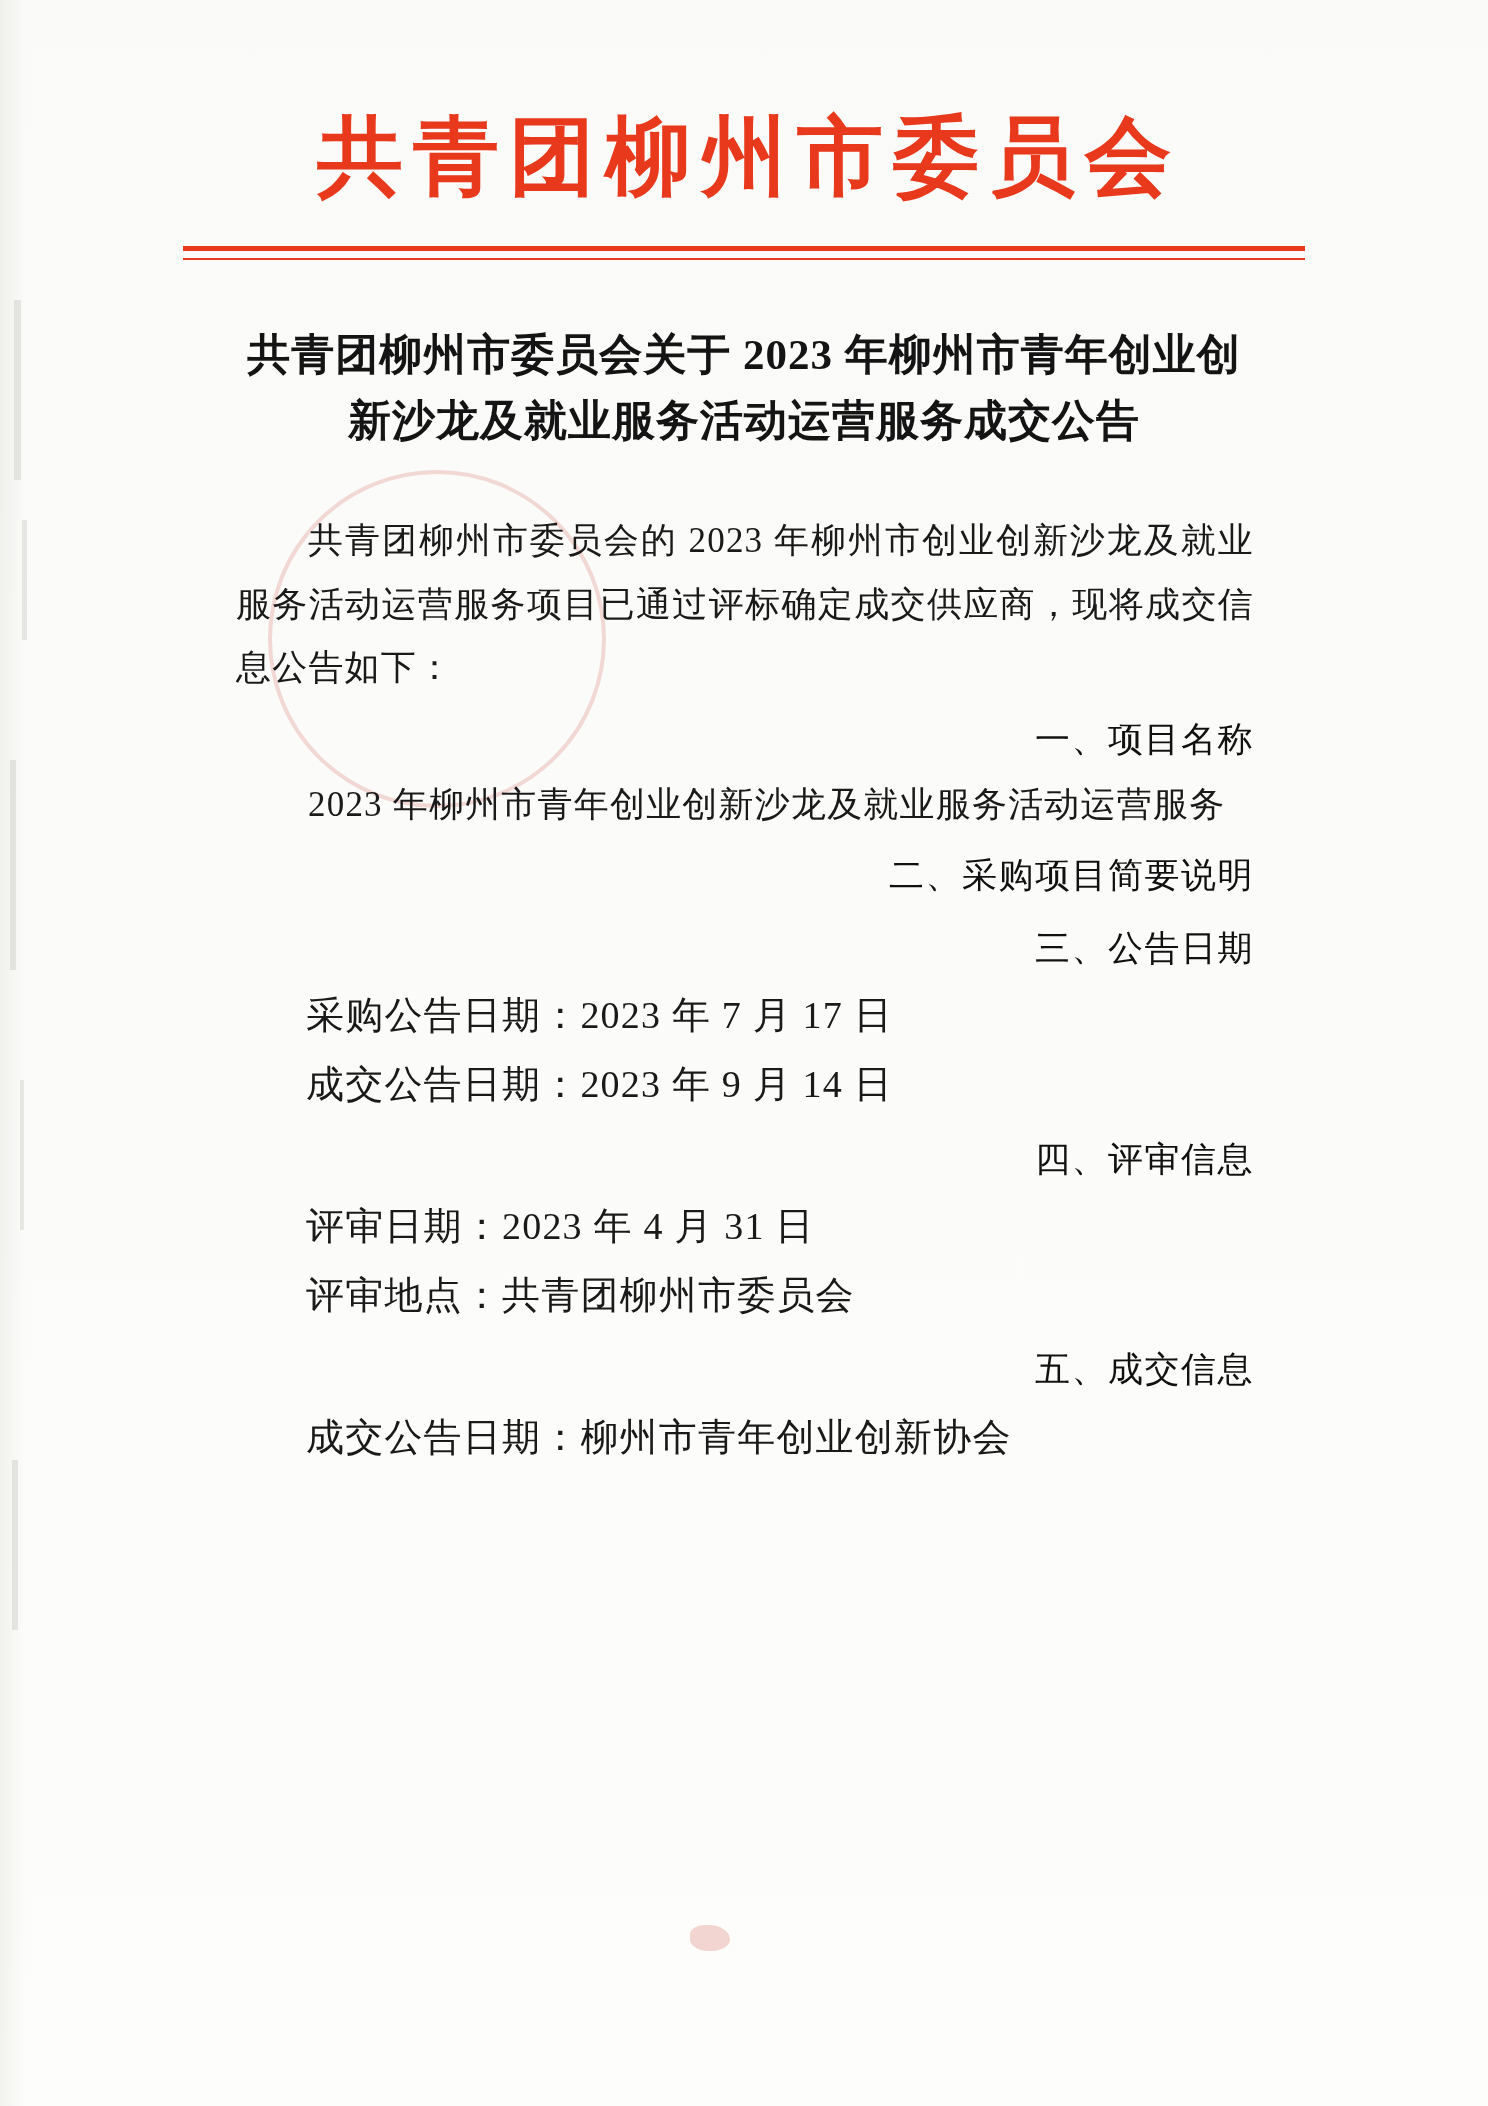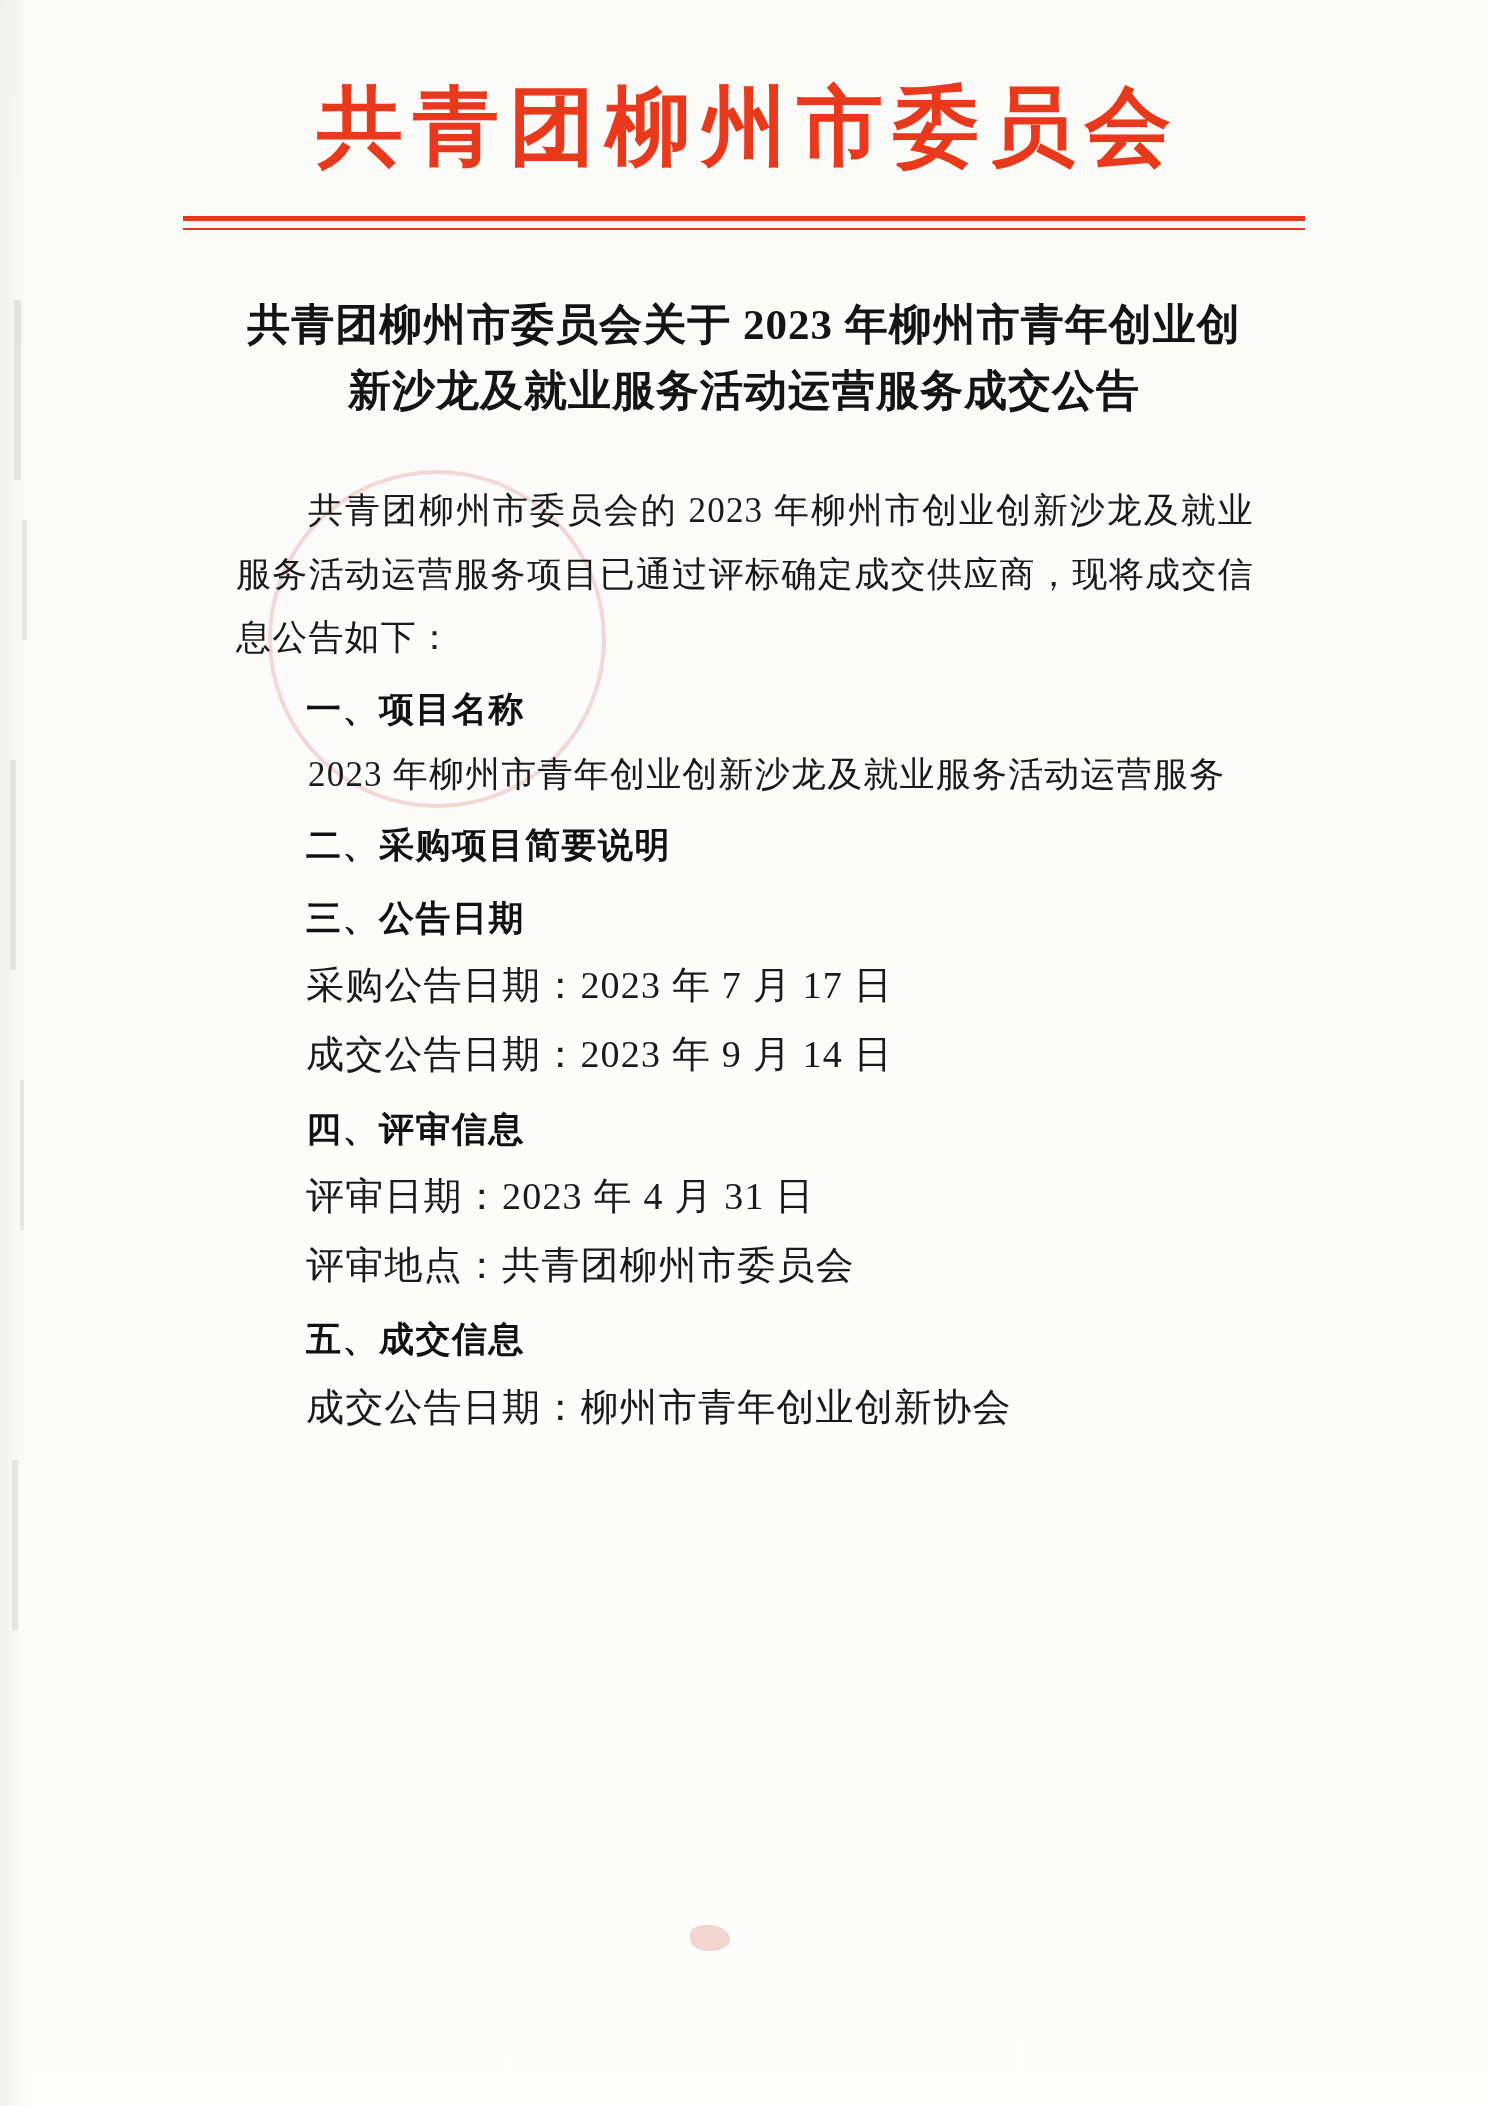--- a/index.html
+++ b/index.html
@@ -41,21 +41,21 @@
   .content {
     position: absolute;
     left: 0;
     top: 0;
     width: 1488px;
   }
 
   
   .masthead {
     text-align: center;
-    margin-top: 82px;
+    margin-top: 112px;
   }
   .masthead-title {
     font-family: "Liberation Serif", serif;
     font-weight: bold;
     font-size: 86px;
     line-height: 1.05;
     letter-spacing: 10px;
     color: #e8391c;
     text-indent: 10px;
     white-space: nowrap;
@@ -101,27 +101,28 @@
     letter-spacing: 1.2px;
     text-align: justify;
     text-justify: inter-ideograph;
     margin: 0 0 4px 2px;
   }
   .indent {
     text-indent: 72px;
   }
   .heading {
     font-family: "Liberation Sans", sans-serif;
-    font-weight: bold;
+    font-weight: normal;
     font-size: 35px;
     line-height: 1.9;
     letter-spacing: 1.5px;
     text-indent: 72px;
     margin: 6px 0 0 0;
     color: #111111;
+    text-align: right;
   }
   .line {
     font-family: "Liberation Serif", serif;
     font-size: 38px;
     line-height: 1.82;
     letter-spacing: 1.2px;
     text-indent: 72px;
     margin: 0;
   }
 

